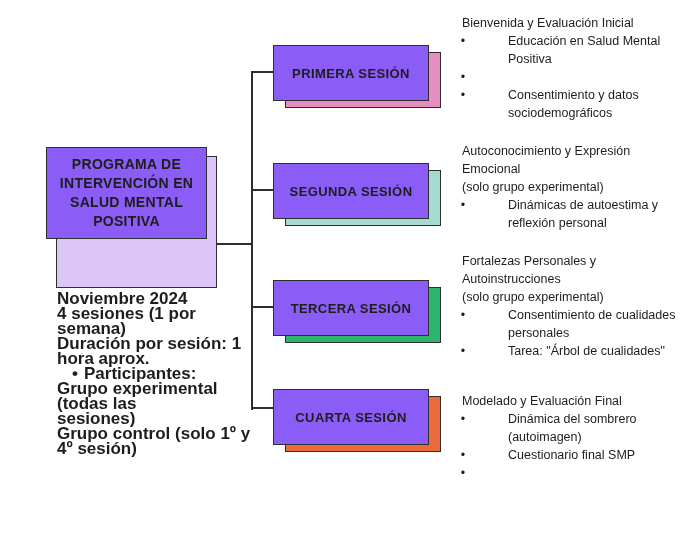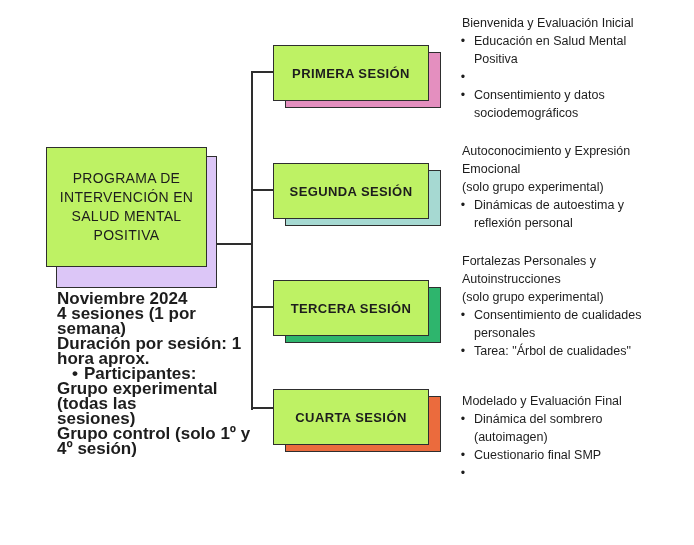--- a/index.html
+++ b/index.html
@@ -15,31 +15,31 @@
   .line { position: absolute; background: #2e2e2e; }
 
   
   .shadow {
     position: absolute;
     border: 1.5px solid #2e2e2e;
     box-sizing: border-box;
   }
   .box {
     position: absolute;
-    background: #bef264;
+    background: #8b5cf6;
     border: 1.5px solid #2e2e2e;
     box-sizing: border-box;
     display: flex;
     align-items: center;
     justify-content: center;
     text-align: center;
   }
   .main-box {
-    left: 46px; top: 147px; width: 161px; height: 120px;
-    font-weight: normal; font-size: 14px; line-height: 19px;
+    left: 46px; top: 147px; width: 161px; height: 92px;
+    font-weight: bold; font-size: 14px; line-height: 19px;
     letter-spacing: 0.3px; white-space: pre-line;
   }
   .main-shadow { left: 56px; top: 156px; width: 161px; height: 132px; }
 
   .session-box {
     left: 273px; width: 156px; height: 56px;
     font-weight: bold; font-size: 13px; letter-spacing: 0.4px;
   }
   .session-shadow { left: 285px; width: 156px; height: 56px; }
 
@@ -53,21 +53,21 @@
   }
   .detail .heading { white-space: pre-line; margin-left: 16px; }
   .bullet-row { display: flex; }
   .bullet-row .blt {
     flex: 0 0 auto;
     width: 10px;
     margin-left: 12px;
     margin-right: 6px;
     text-align: center;
   }
-  .bullet-row .btxt { white-space: pre-line; }
+  .bullet-row .btxt { white-space: pre-line; margin-left: 34px; }
 
   
   .notes {
     position: absolute;
     left: 57px; top: 291px; width: 205px;
     font-size: 17px; line-height: 15px; font-weight: bold;
   }
   .notes .pre { white-space: pre-line; }
   .notes .bullet-row .blt { margin-left: 14px; margin-right: 5px; width: 8px; }
 </style>

